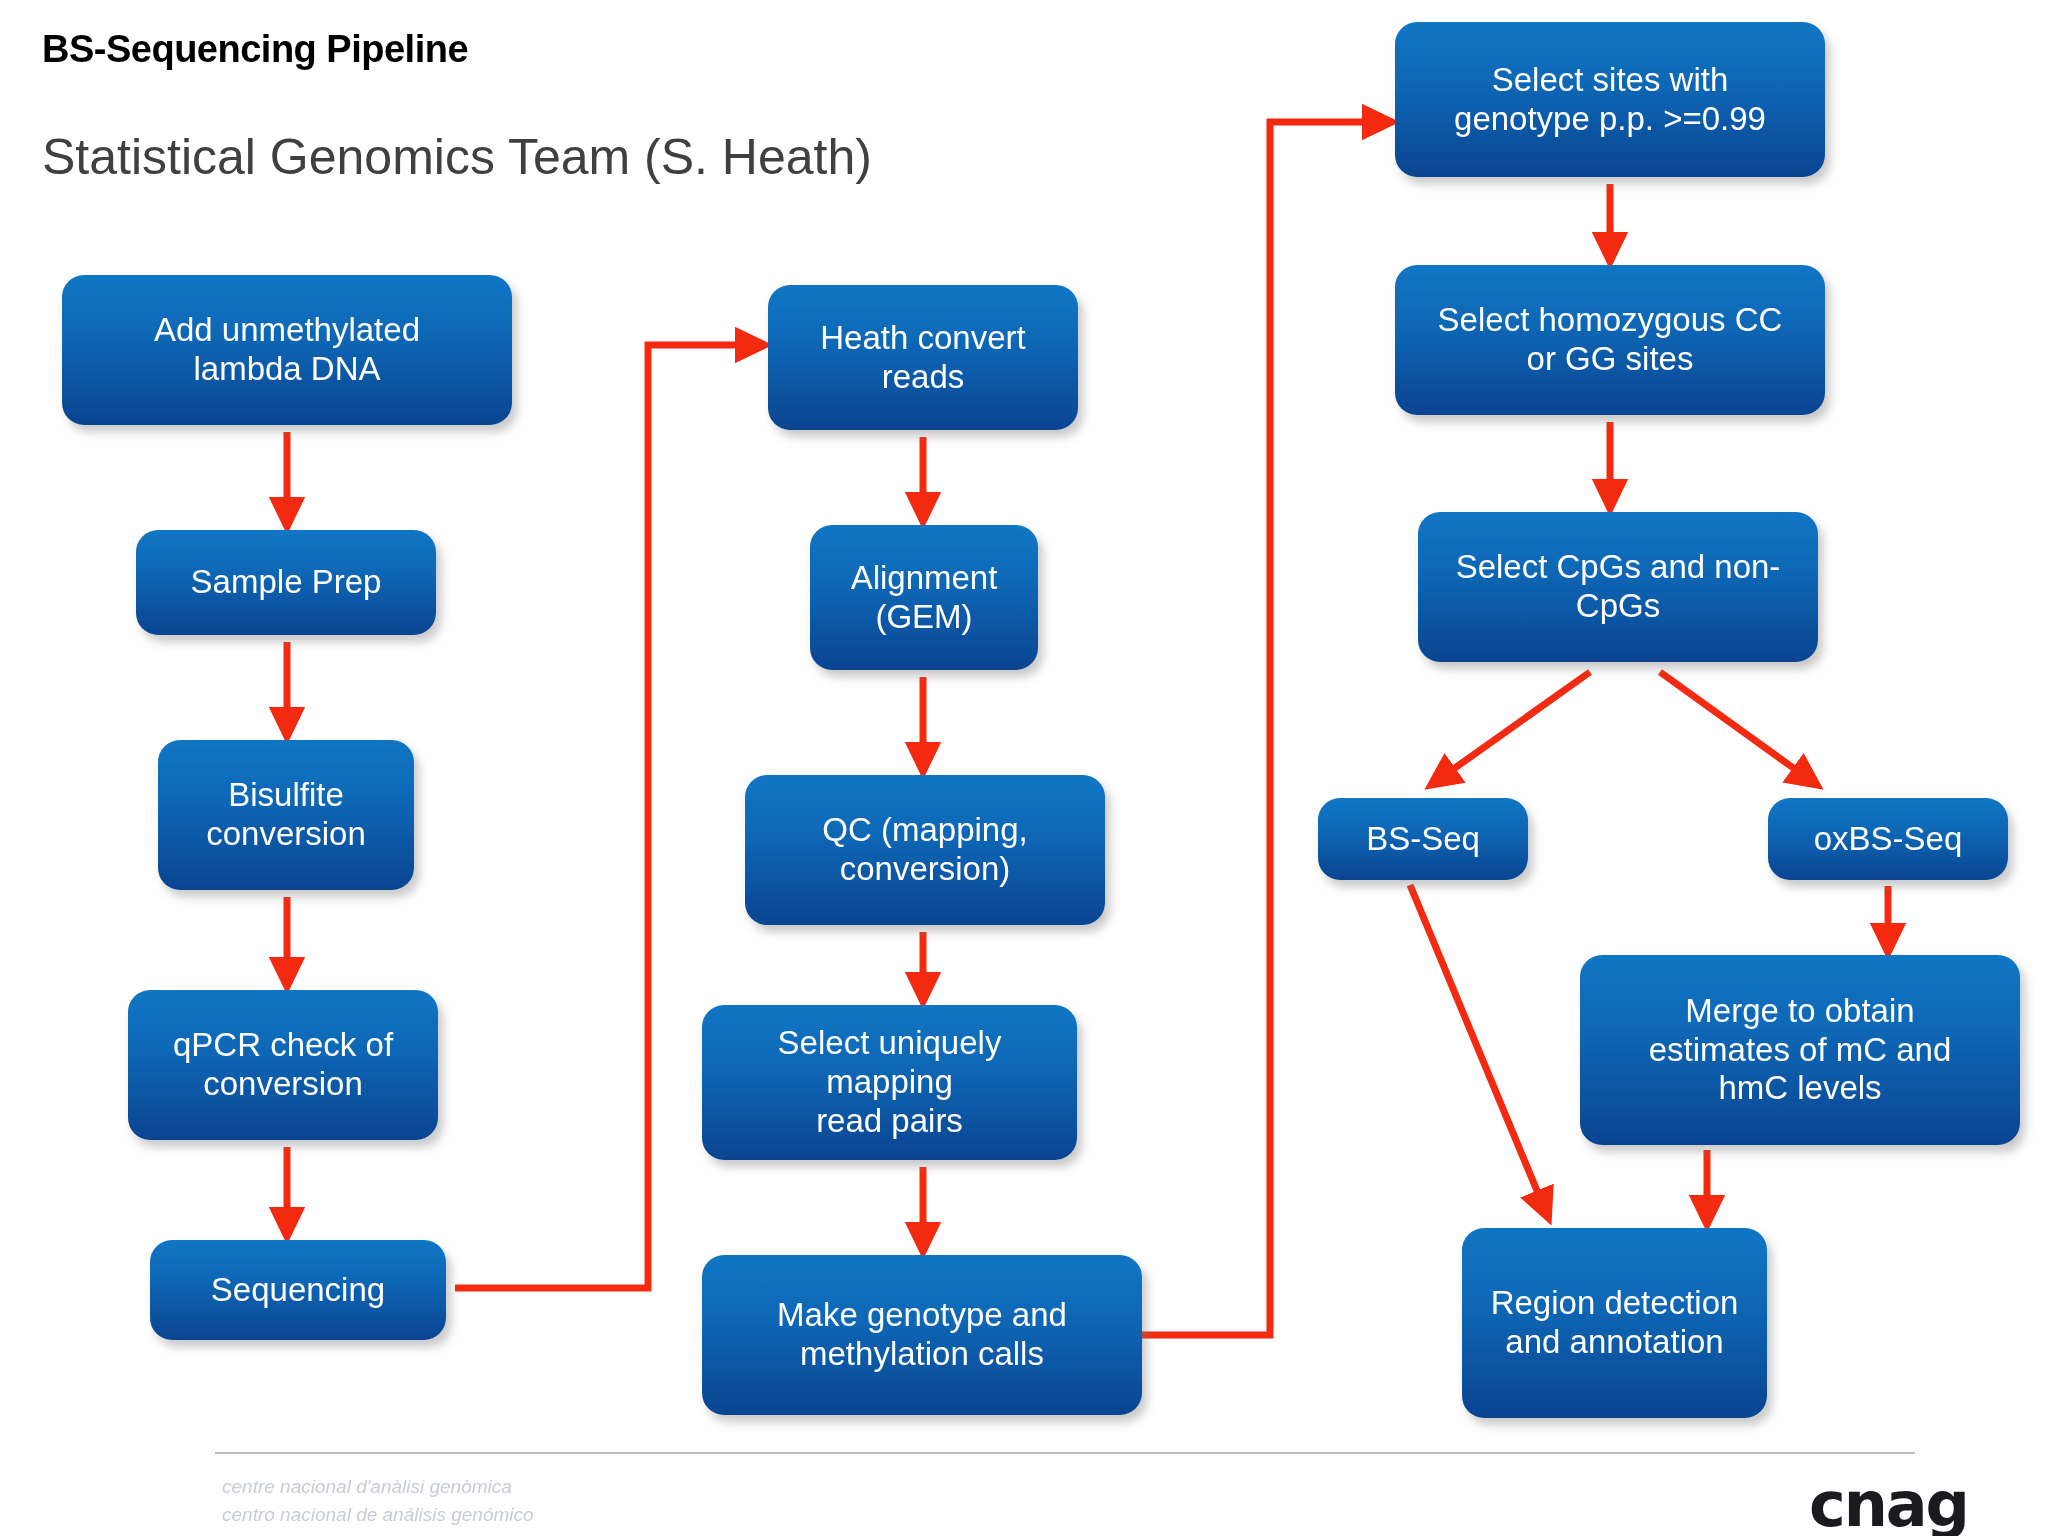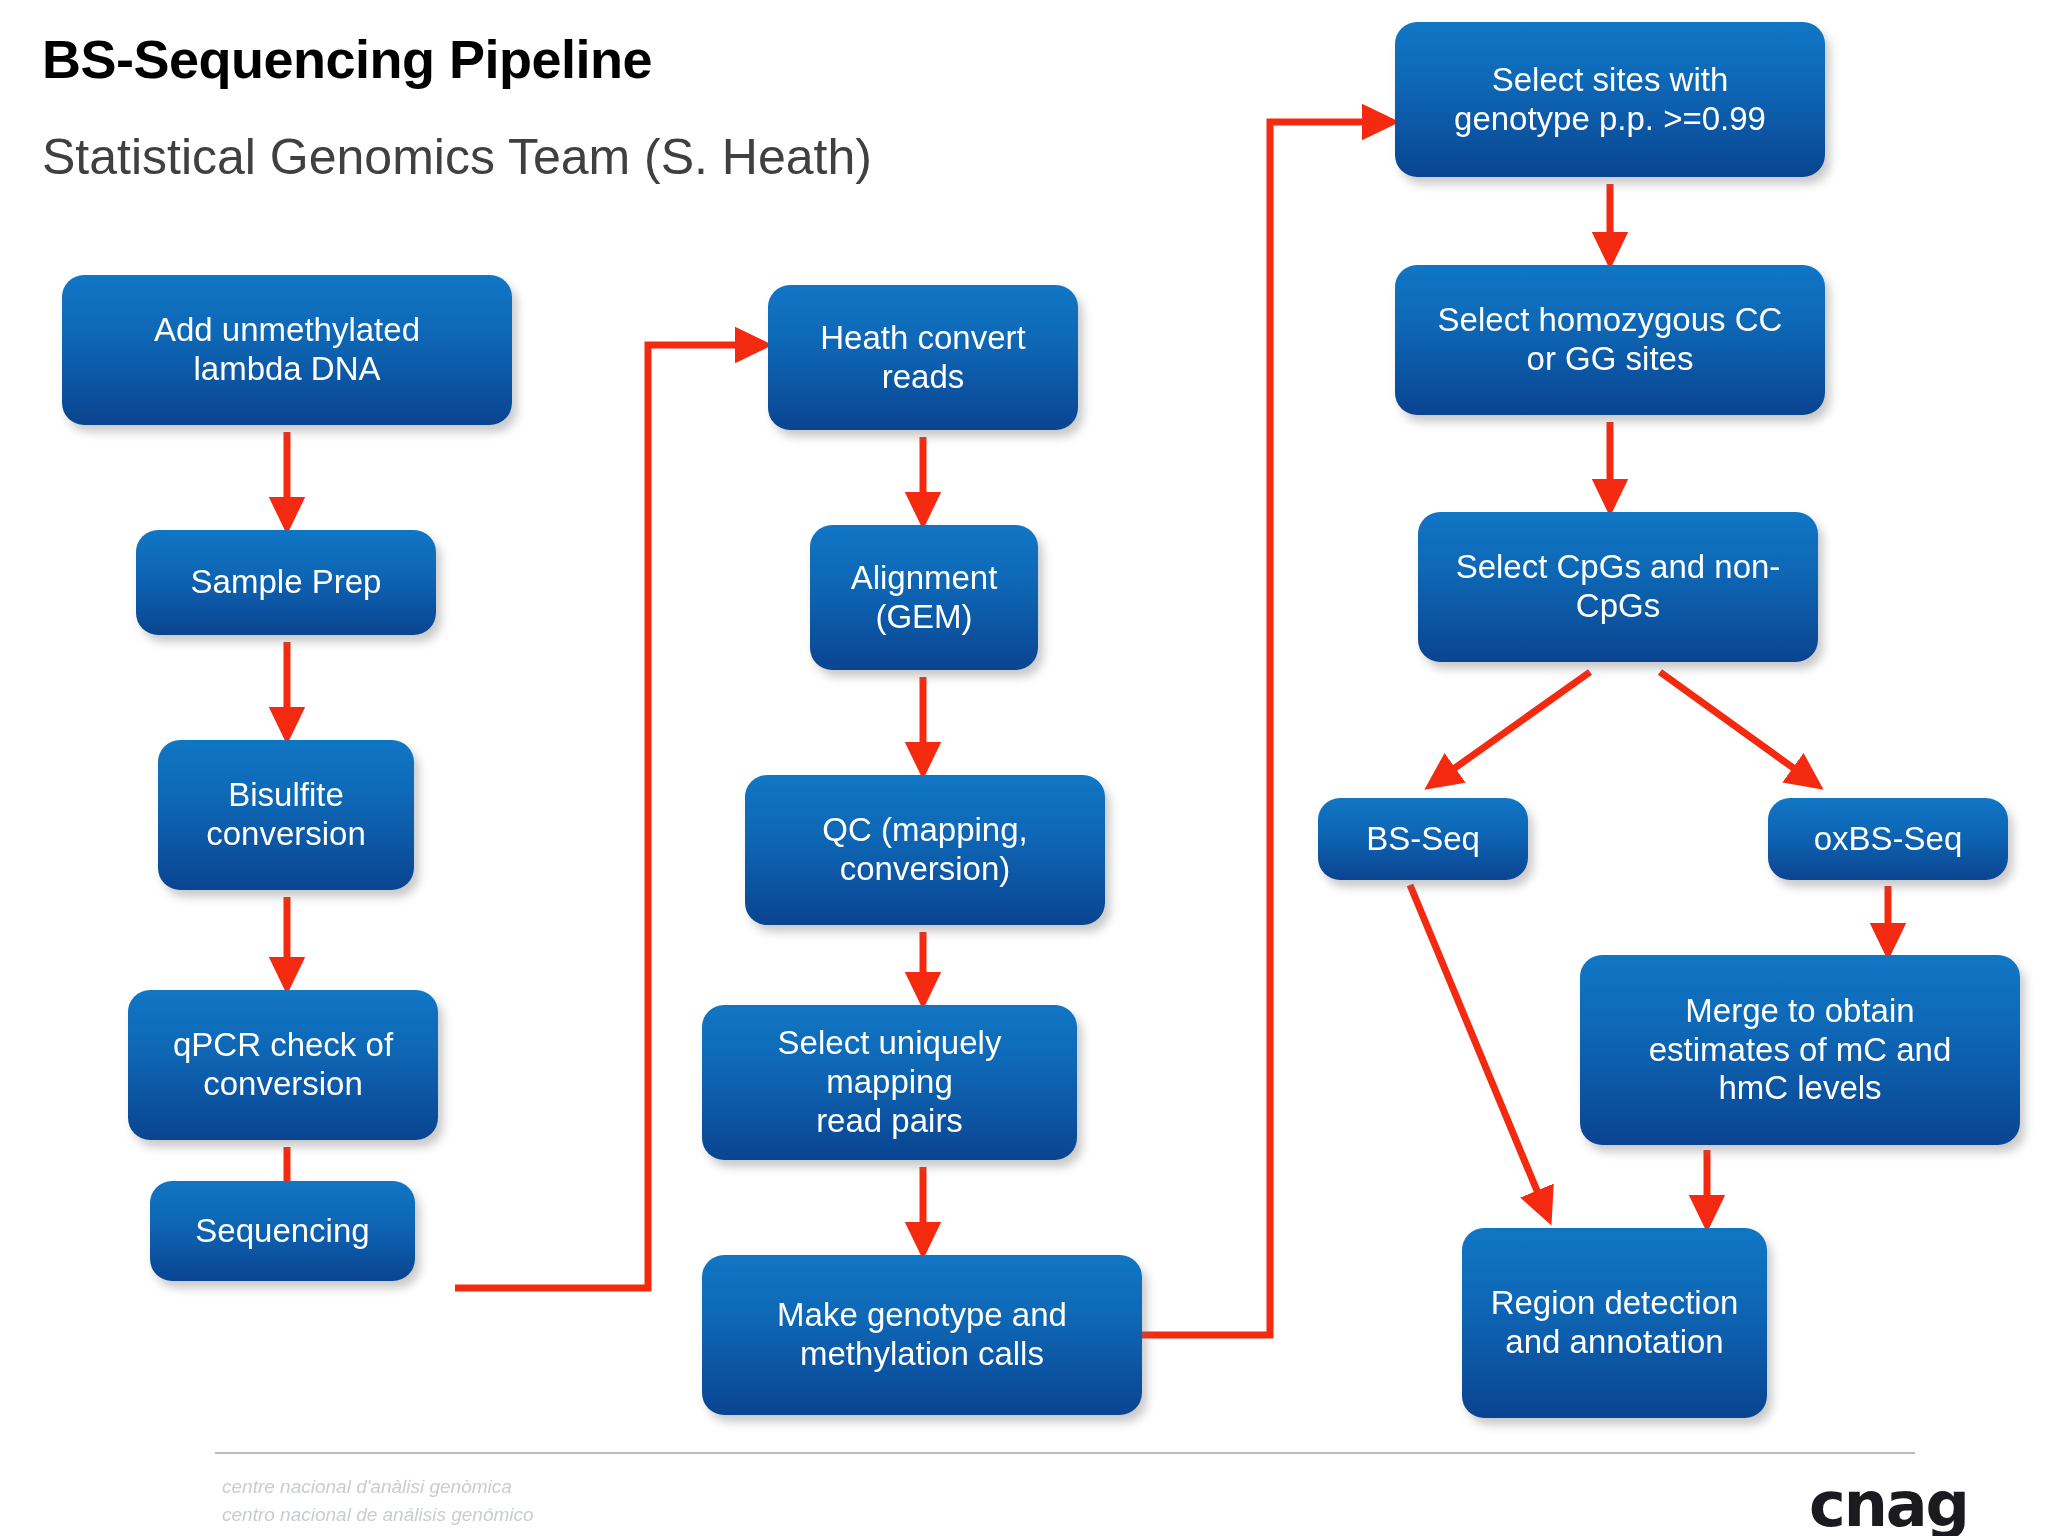--- a/index.html
+++ b/index.html
@@ -21,21 +21,21 @@
     left: 0; top: 0;
     width: 2048px;
     height: 1536px;
   }
 
   
   #title {
     position: absolute;
     left: 42px;
     top: 28px;
-    font-size: 54px;
+    font-size: 38px;
     font-weight: bold;
     color: #000000;
     letter-spacing: -0.5px;
     white-space: nowrap;
   }
   #subtitle {
     position: absolute;
     left: 42px;
     top: 128px;
     font-size: 50px;
@@ -158,21 +158,21 @@
       <span class="lbl">Sample Prep</span>
     </div>
   <div class="node" style="left:158px; top:740px;  width:256px; height:150px;">
       <span class="lbl">Bisulfite
 conversion</span>
     </div>
   <div class="node" style="left:128px; top:990px;  width:310px; height:150px;">
       <span class="lbl">qPCR check of
 conversion</span>
     </div>
-  <div class="node" style="left:150px; top:1181px; width:265px; height:100px;">
+  <div class="node" style="left:150px; top:1240px; width:296px; height:100px;">
       <span class="lbl">Sequencing</span>
     </div>
 
   <div class="node" style="left:768px; top:285px;  width:310px; height:145px;">
       <span class="lbl">Heath convert
 reads</span>
     </div>
   <div class="node" style="left:810px; top:525px;  width:228px; height:145px;">
       <span class="lbl">Alignment
 (GEM)</span>

